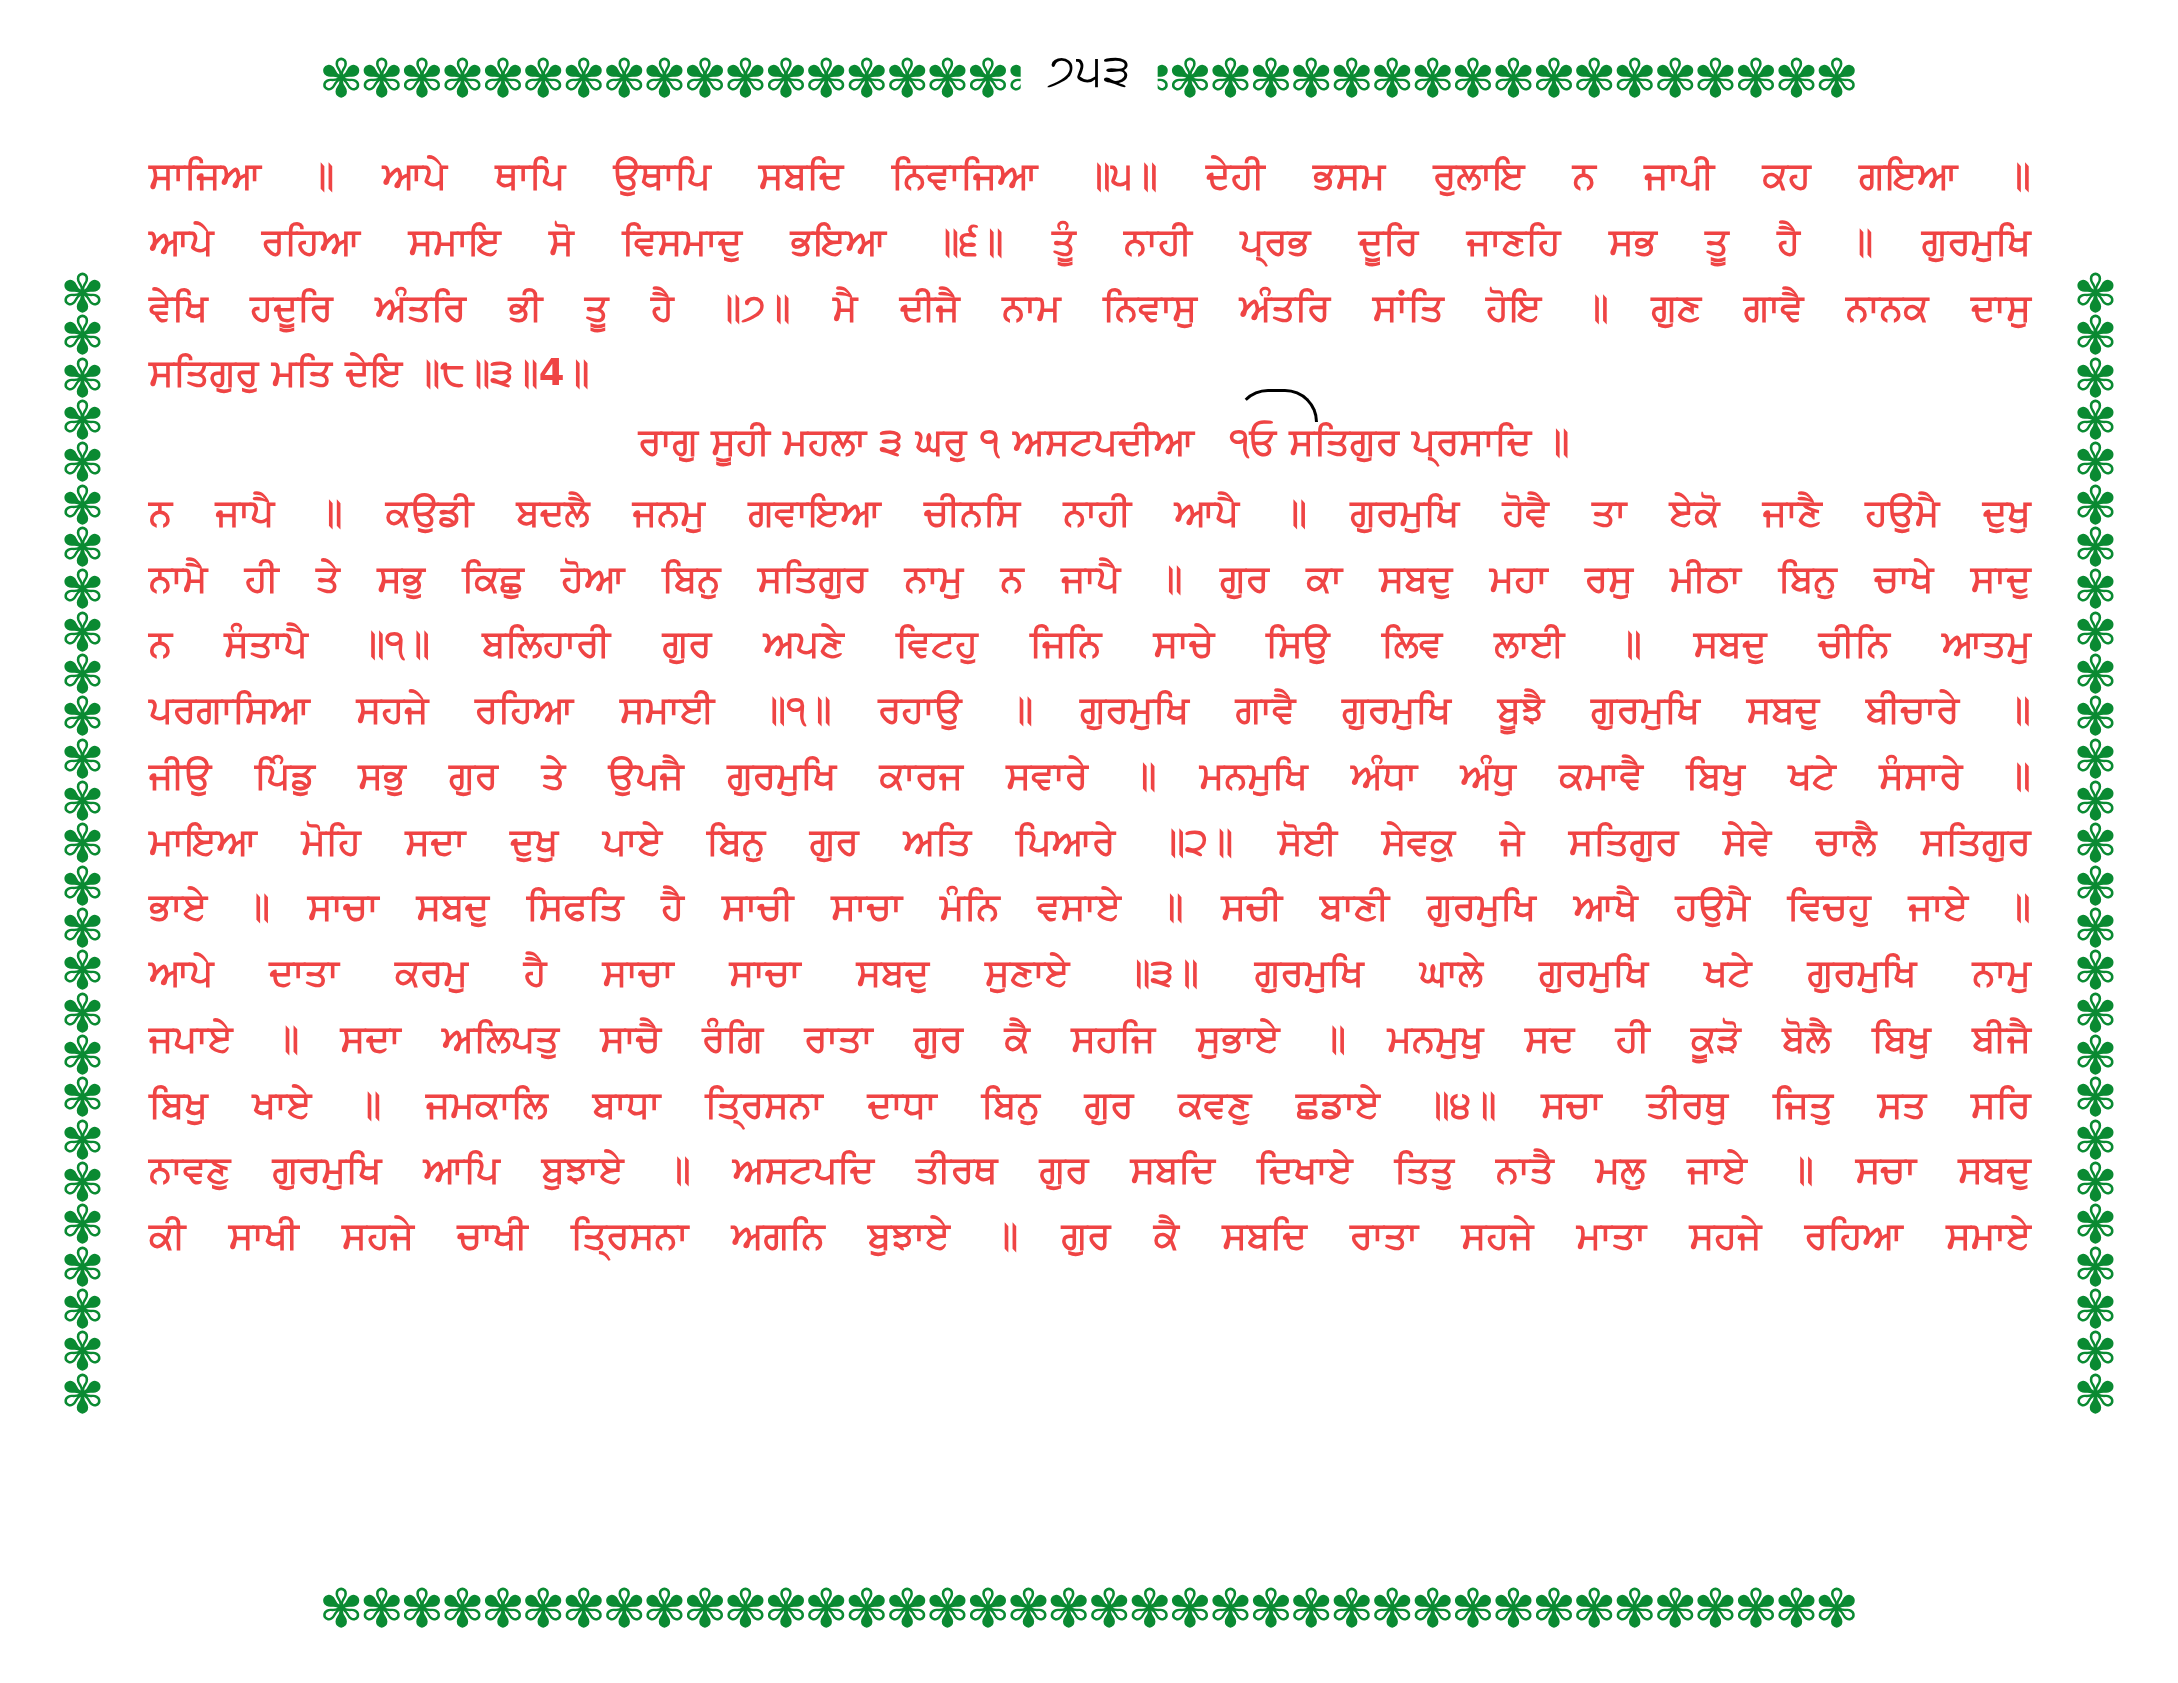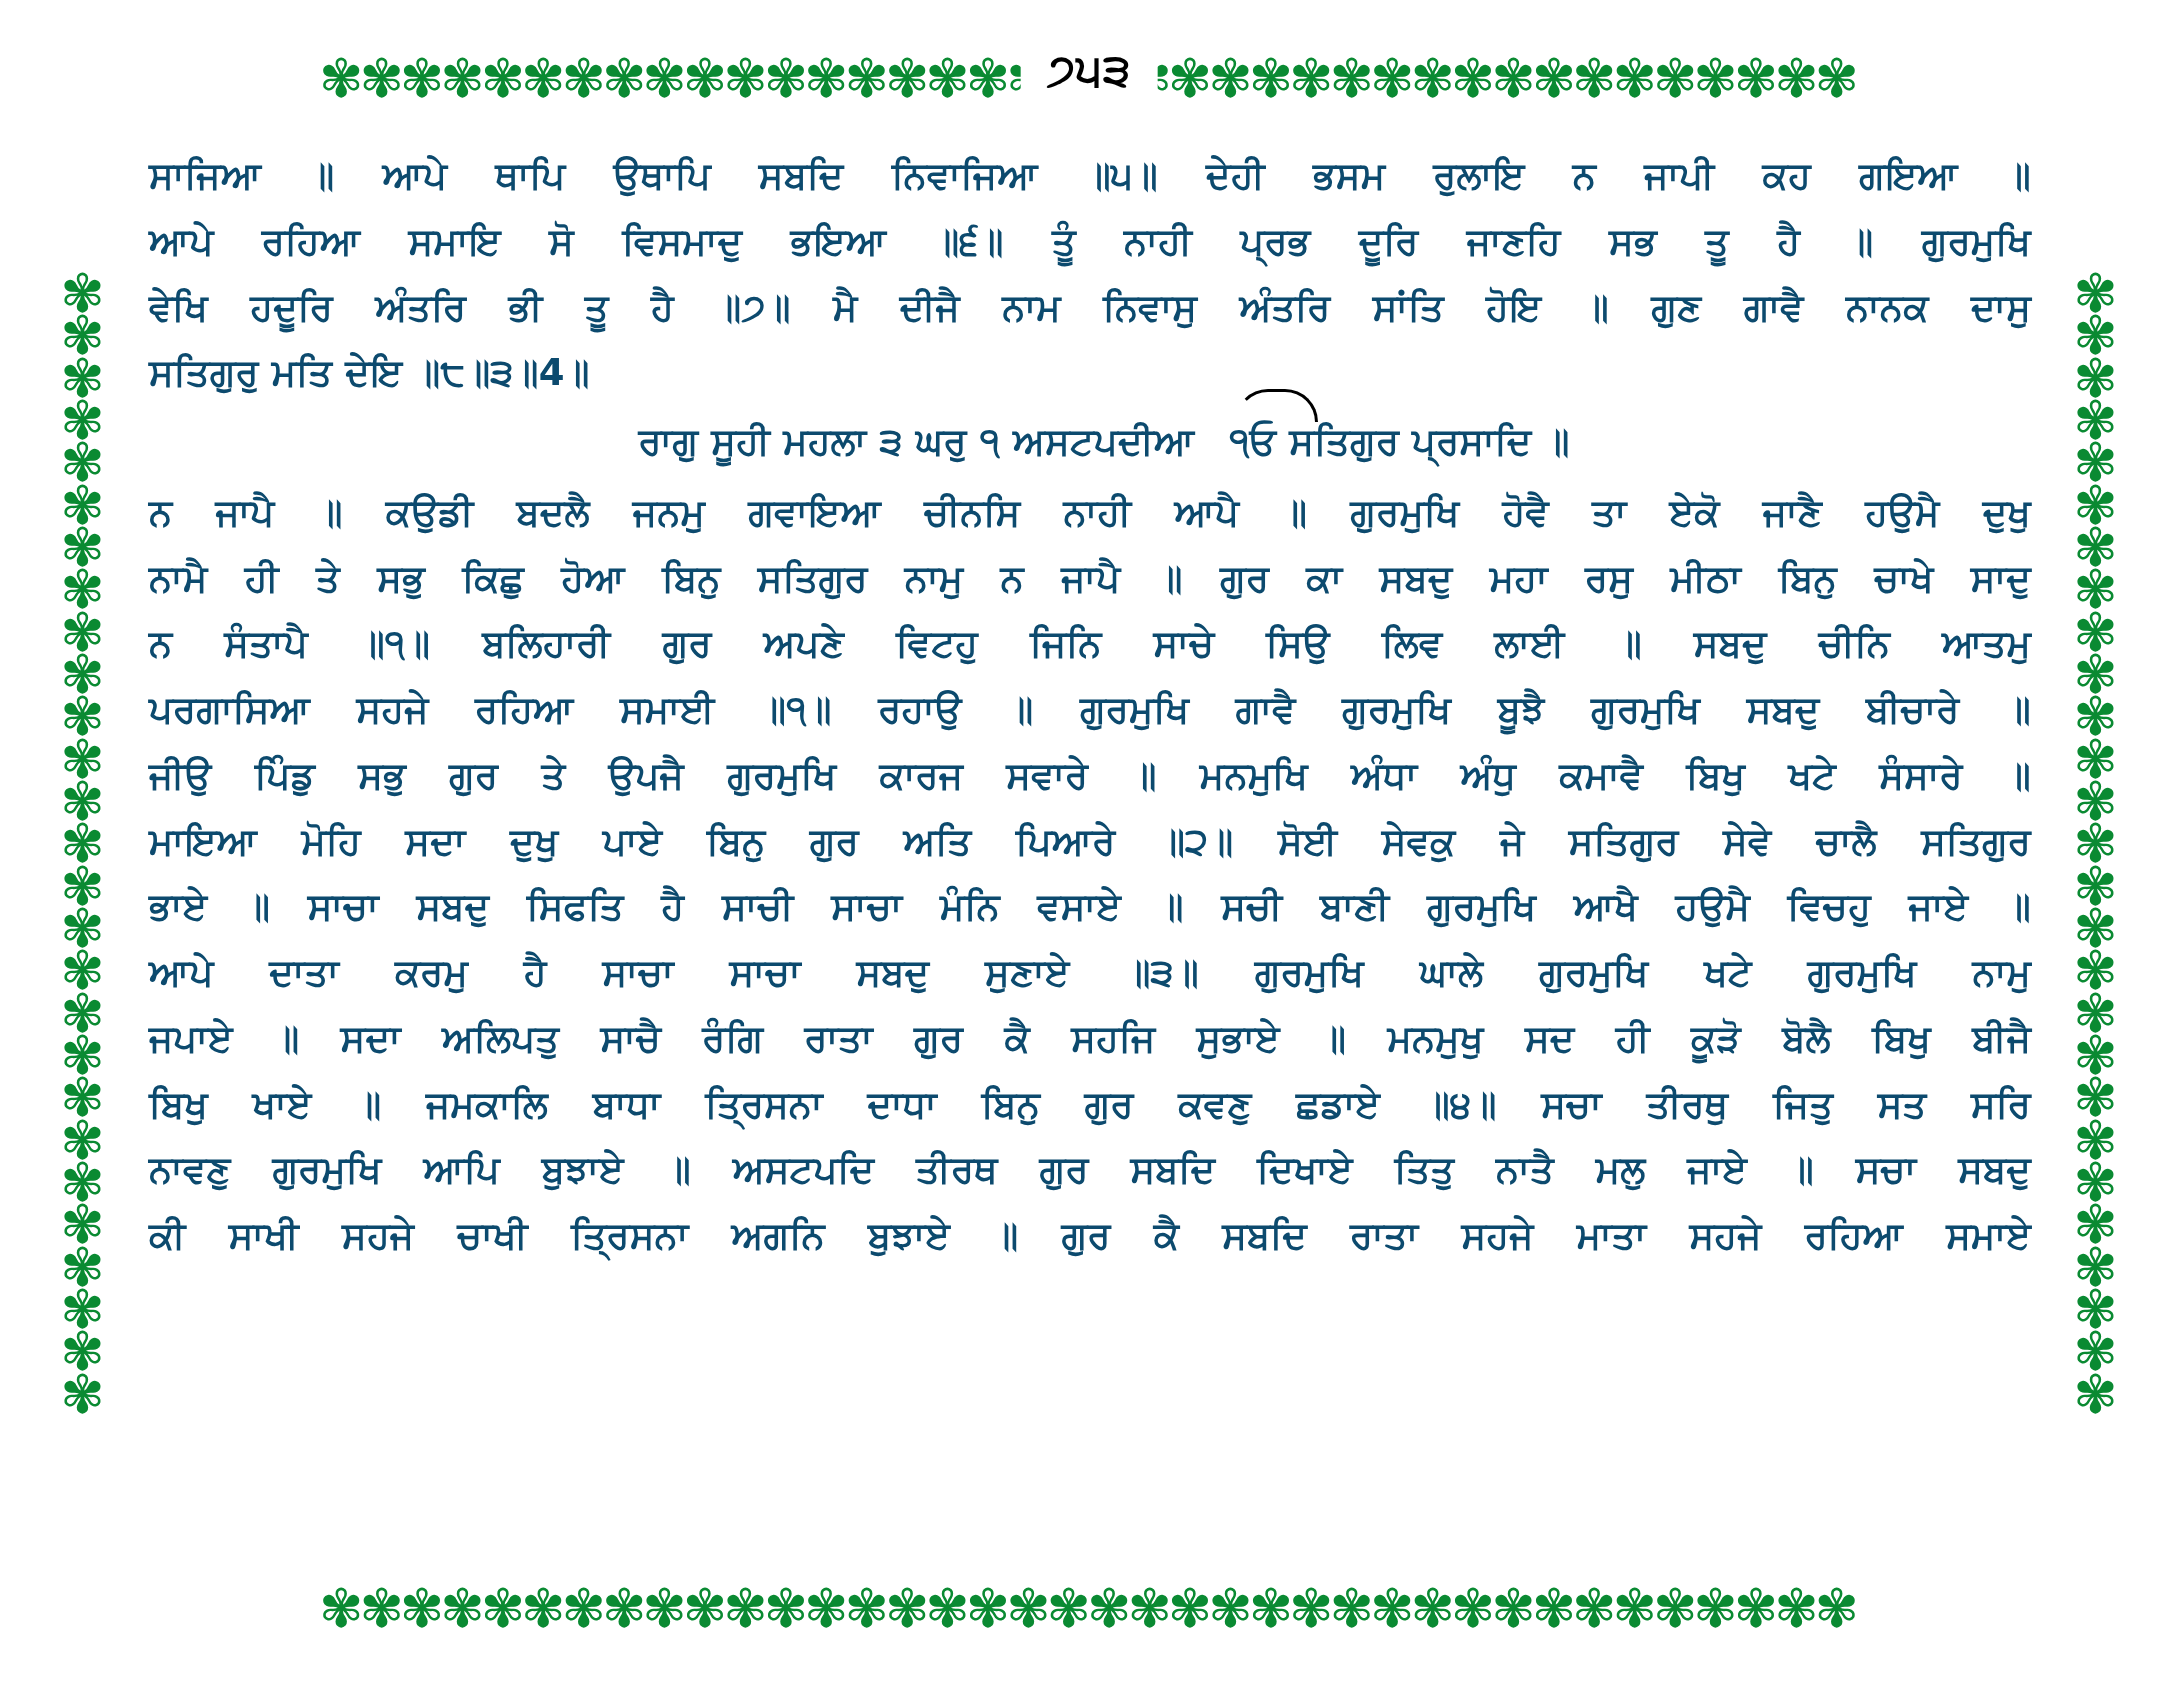--- a/index.html
+++ b/index.html
@@ -78,39 +78,39 @@
     top: 40px;
     left: 50%;
     transform: translateX(-50%);
     background: #ffffff;
     padding: 8px 26px 10px 26px;
     z-index: 5;
   }
   .page-number {
     font-family: "DejaVu Sans", "Liberation Sans", sans-serif;
     font-size: 44px;
-    font-weight: 700;
+    font-weight: 400;
     color: #000000;
     letter-spacing: 1px;
     line-height: 1;
   }
 
   
   .content {
     position: absolute;
     left: 149px;
     right: 147px;
     top: 149px;
     bottom: 139px;
   }
   .gurmukhi-line {
     font-family: "DejaVu Sans", "Liberation Sans", sans-serif;
     font-size: 37px;
     font-weight: 700;
-    color: #0c4a6e;
+    color: #ef4444;
     line-height: 1.48;
     text-align: justify;
     text-align-last: justify;
     white-space: nowrap;
     letter-spacing: 0.2px;
     margin: 0 0 11px 0;
   }
   .gurmukhi-line.nojustify {
     text-align-last: left;
     white-space: normal;

